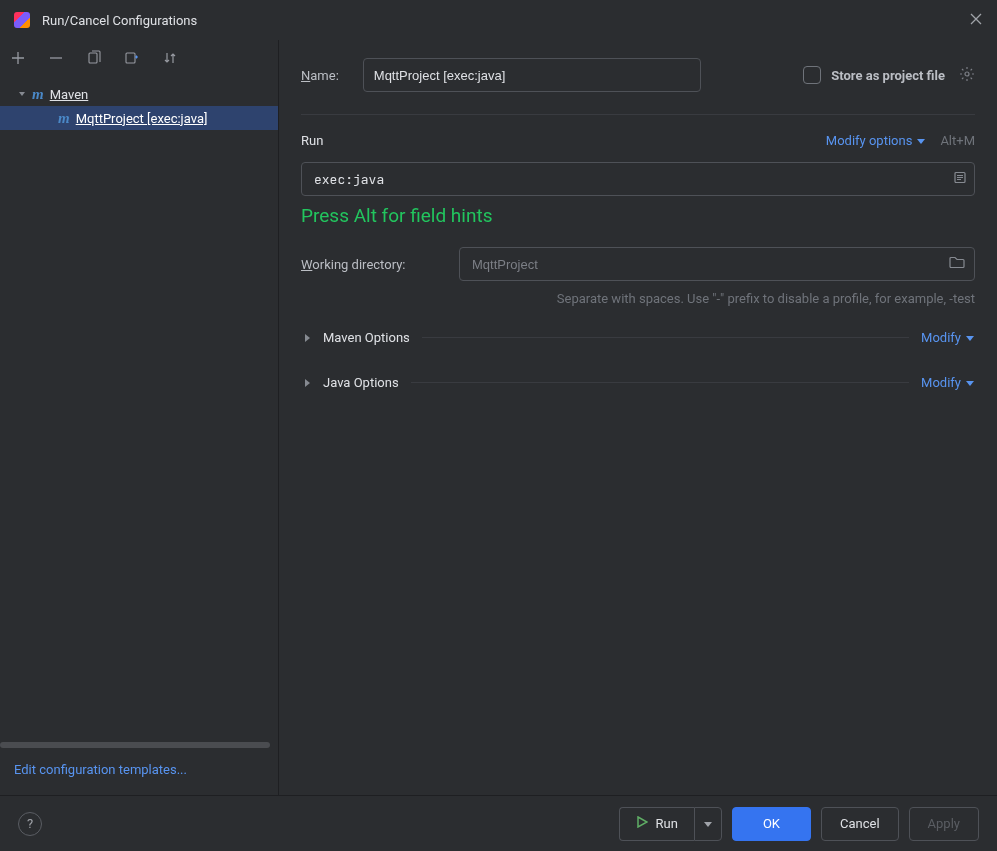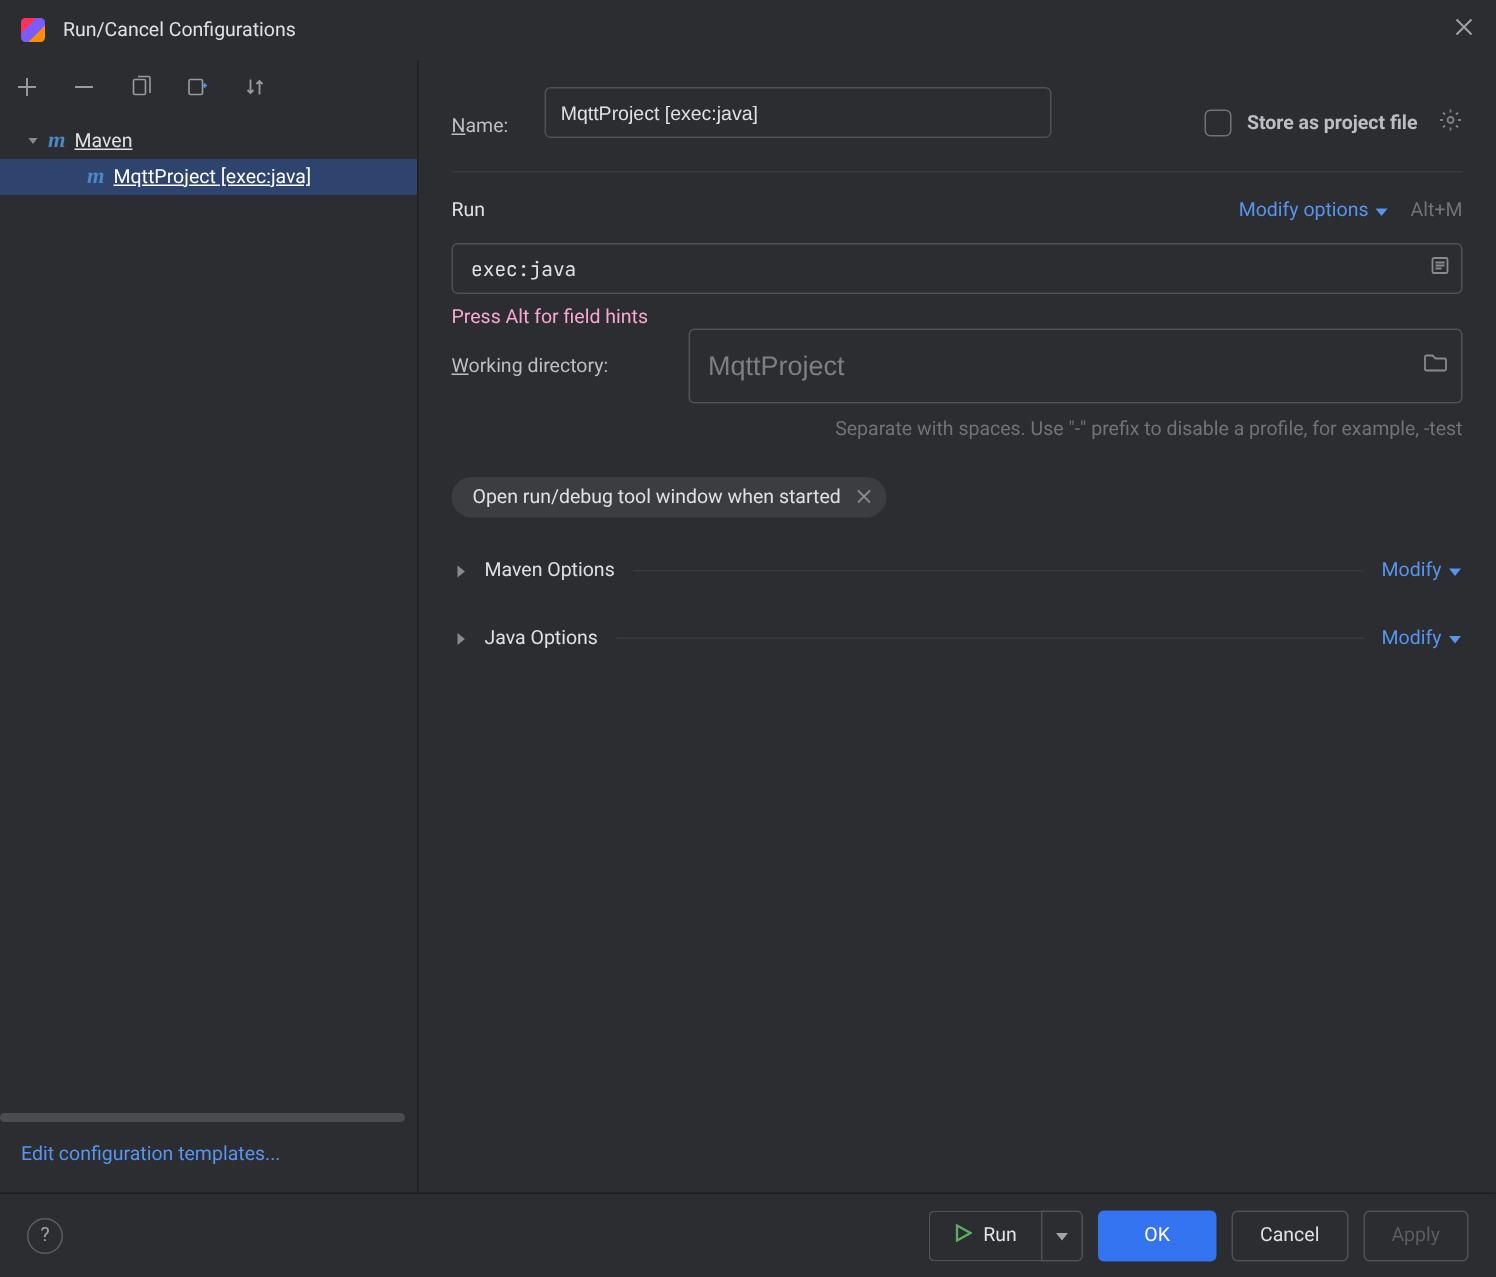--- a/index.html
+++ b/index.html
@@ -92,21 +92,21 @@
     .link { color: #5894f0; cursor: pointer; }
 
     
     .main {
       flex: 1;
       padding: 18px 22px 10px 22px;
       overflow: auto;
       position: relative;
     }
     .row { display: flex; align-items: center; }
-    .name-row { gap: 24px; align-items: flex-end; }
+    .name-row { gap: 24px; }
     .label { color: #bbbec4; }
     .mnemonic { text-decoration: underline; }
     input.text {
       background: #2b2d30;
       border: 1px solid #4e5157;
       border-radius: 4px;
       color: #dfe1e5;
       font-size: 13px;
       padding: 6px 10px;
       outline: none;
@@ -137,34 +137,34 @@
       color: #dfe1e5;
       font-family: "JetBrains Mono", Menlo, Consolas, monospace;
       font-size: 13px;
       padding: 6px 36px 6px 12px;
       outline: none;
     }
     .expand-icon {
       position: absolute; right: 8px; top: 50%; transform: translateY(-50%);
       color: #868a91; cursor: pointer;
     }
-    .hint { color: #f9a8d4; font-size: 13px; }
+    .hint { color: #22c55e; font-size: 19px; margin-bottom: 20px; }
 
     .field-row { display: flex; align-items: center; gap: 14px; margin-bottom: 16px; }
     .field-label { width: 144px; color: #bbbec4; }
     .field-input-wrap { flex: 1; position: relative; }
     .field-input {
-      width: 100%; height: 50px;
+      width: 100%; height: 34px;
       background: #2b2d30;
       border: 1px solid #4e5157;
       border-radius: 4px;
       color: #dfe1e5;
       padding: 6px 36px 6px 12px;
       outline: none;
-      font-size: 18px;
+      font-size: 13px;
     }
     .field-input.dim { color: #7c7f86; }
     .folder-icon { position: absolute; right: 10px; top: 50%; transform: translateY(-50%); color: #868a91; cursor: pointer; }
     .help-text { color: #6f737a; font-size: 13px; margin-left: 158px; margin-top: -6px; margin-bottom: 24px; text-align: right;}
 
     .chip {
       display: inline-flex; align-items: center;
       background: #3b3d41;
       border-radius: 16px;
       padding: 6px 10px 6px 14px;
@@ -332,28 +332,20 @@
         <span class="folder-icon">
           <svg width="16" height="14" viewBox="0 0 16 14" fill="none" stroke="currentColor" stroke-width="1.2">
               <path d="M1 3 a1 1 0 0 1 1-1 h4 l2 2 h6 a1 1 0 0 1 1 1 v6 a1 1 0 0 1 -1 1 H2 a1 1 0 0 1 -1 -1 Z"></path>
             </svg>
         </span>
       </div>
     </div>
 
     <div class="help-text">Separate with spaces. Use "-" prefix to disable a profile, for example, -test</div>
 
-    <div class="chip">
-      <span class="chip-text">Open run/debug tool window when started</span>
-      <span class="chip-close">
-        <svg width="10" height="10" viewBox="0 0 10 10" stroke="currentColor" stroke-width="1.2">
-            <path d="M1 1 L9 9 M9 1 L1 9"></path>
-          </svg>
-      </span>
-    </div>
 
     <div class="collapsible">
       <svg class="chev-right" viewBox="0 0 12 12" fill="currentColor">
           <path d="M4 2 L4 10 L9 6 Z"></path>
         </svg>
       <span class="ctitle">Maven Options</span>
       <div class="line"></div>
       <span class="modify-link">
         <span>Modify</span>
         <svg width="10" height="10" viewBox="0 0 10 10" fill="currentColor">

